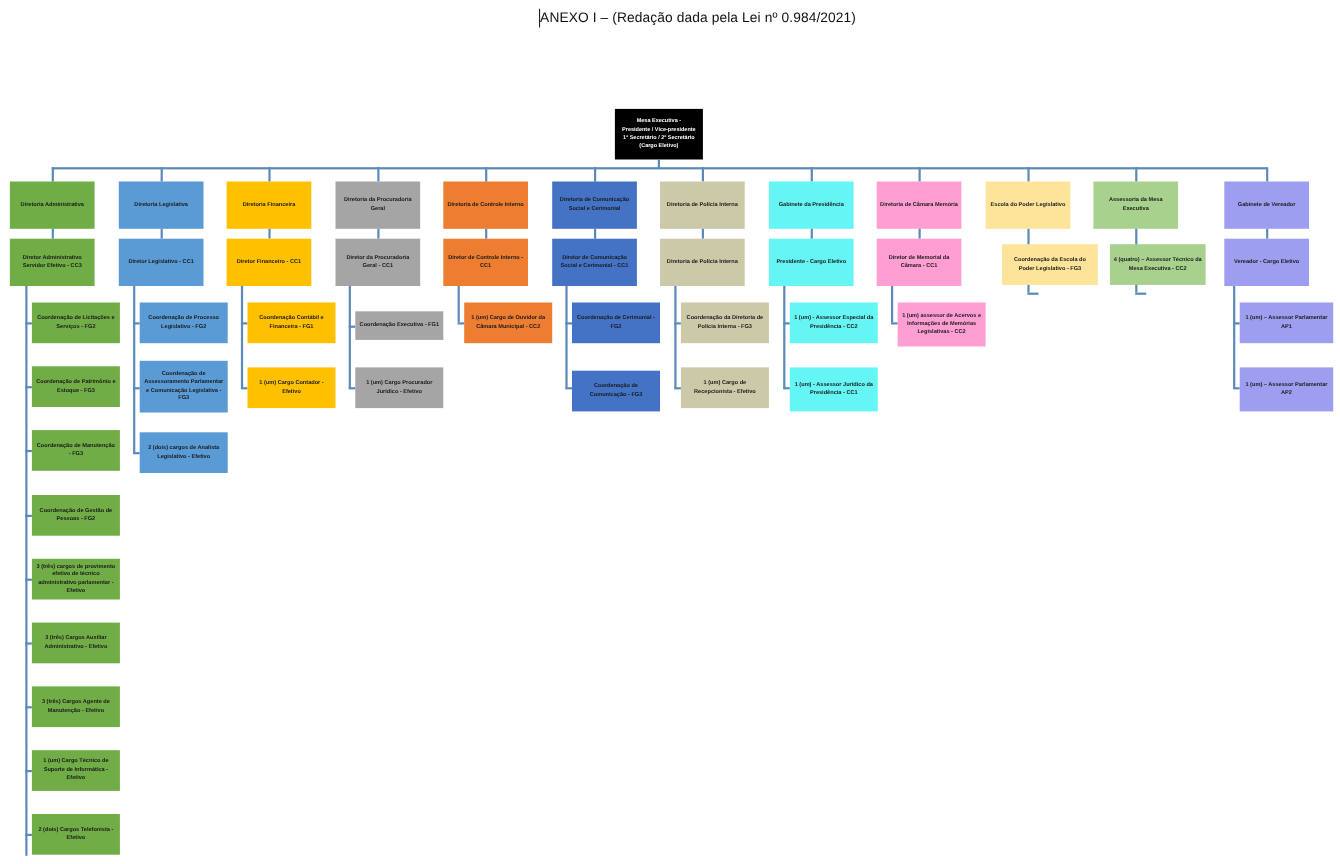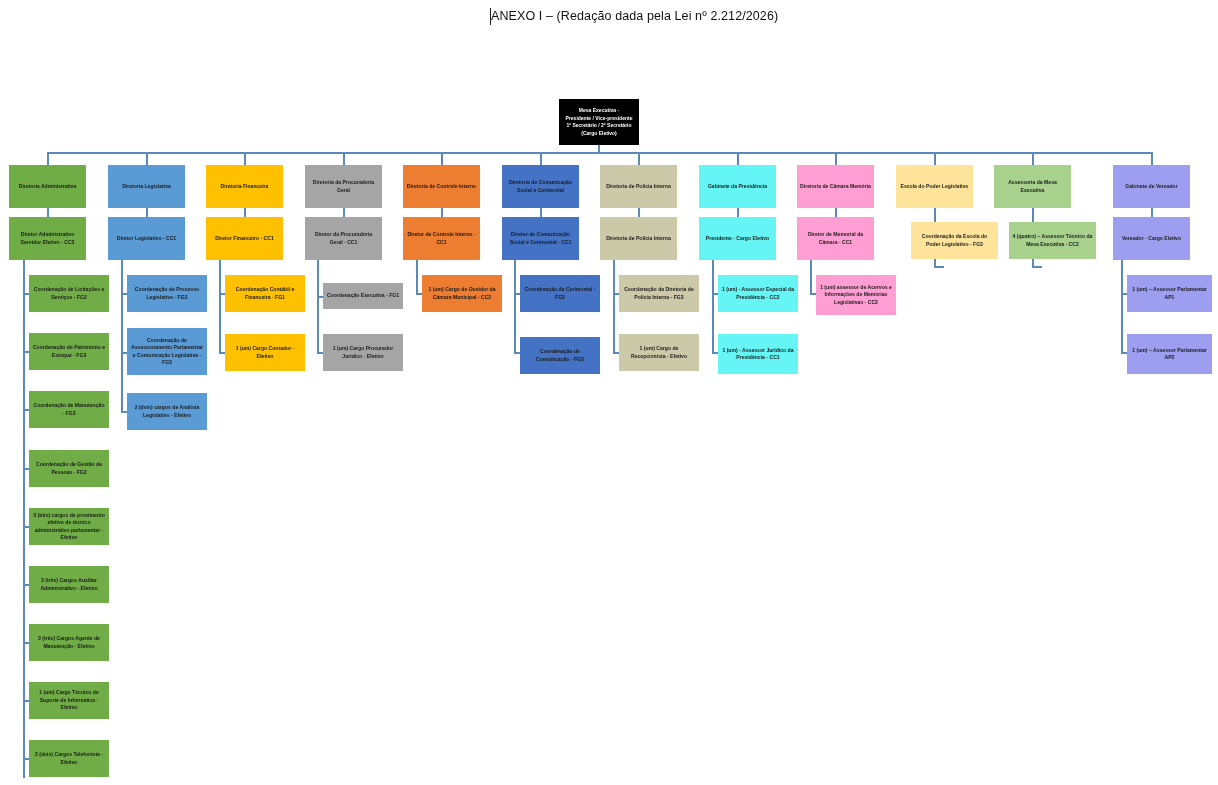--- a/index.html
+++ b/index.html
@@ -61,21 +61,21 @@
   .c-lyellow {background:#fde49a;}
   .c-lgreen  {background:#a9d18e;}
   .c-purple  {background:#9e9ef0;}
 </style>
 </head>
 <body>
 
 <div id="chart-root">
 
   <div class="title-caret"></div>
-  <div class="page-title">ANEXO I – (Redação dada pela Lei nº 2.212/2026)</div>
+  <div class="page-title">ANEXO I – (Redação dada pela Lei nº 0.984/2021)</div>
 
   <div class="node root" style="left:559px;top:99px;width:80px;height:46px;flex-direction:column;">
     <span class="lbl">Mesa Executiva -</span>
     <span class="lbl">Presidente / Vice-presidente</span>
     <span class="lbl">1º Secretário / 2º Secretário</span>
     <span class="lbl">(Cargo Eletivo)</span>
   </div>
 
   <div class="conn v" style="left:598px;top:145px;height:8px;"></div>
 

